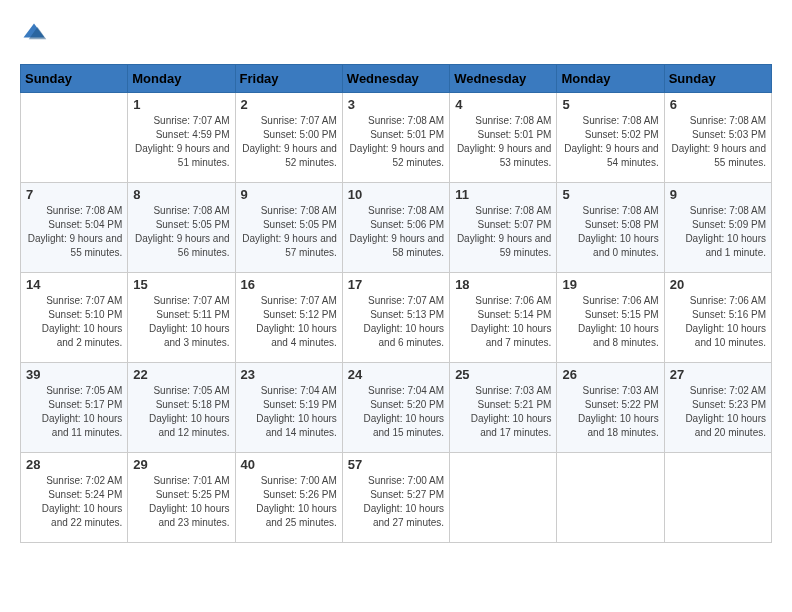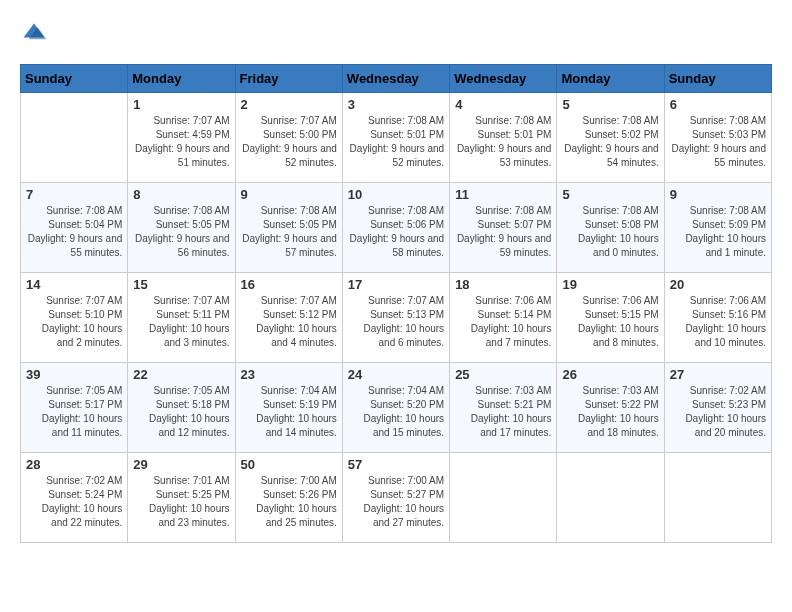--- a/index.html
+++ b/index.html
@@ -246,21 +246,21 @@
       <tr>
         <td>
           <span class="day-num">28</span>
           <div class="day-info">Sunrise: 7:02 AM<br>Sunset: 5:24 PM<br>Daylight: 10 hours and 22 minutes.</div>
         </td>
         <td>
           <span class="day-num">29</span>
           <div class="day-info">Sunrise: 7:01 AM<br>Sunset: 5:25 PM<br>Daylight: 10 hours and 23 minutes.</div>
         </td>
         <td>
-          <span class="day-num">50</span>
+          <span class="day-num">40</span>
           <div class="day-info">Sunrise: 7:00 AM<br>Sunset: 5:26 PM<br>Daylight: 10 hours and 25 minutes.</div>
         </td>
         <td>
           <span class="day-num">57</span>
           <div class="day-info">Sunrise: 7:00 AM<br>Sunset: 5:27 PM<br>Daylight: 10 hours and 27 minutes.</div>
         </td>
         <td class="empty"></td>
         <td class="empty"></td>
         <td class="empty"></td>
       </tr>

